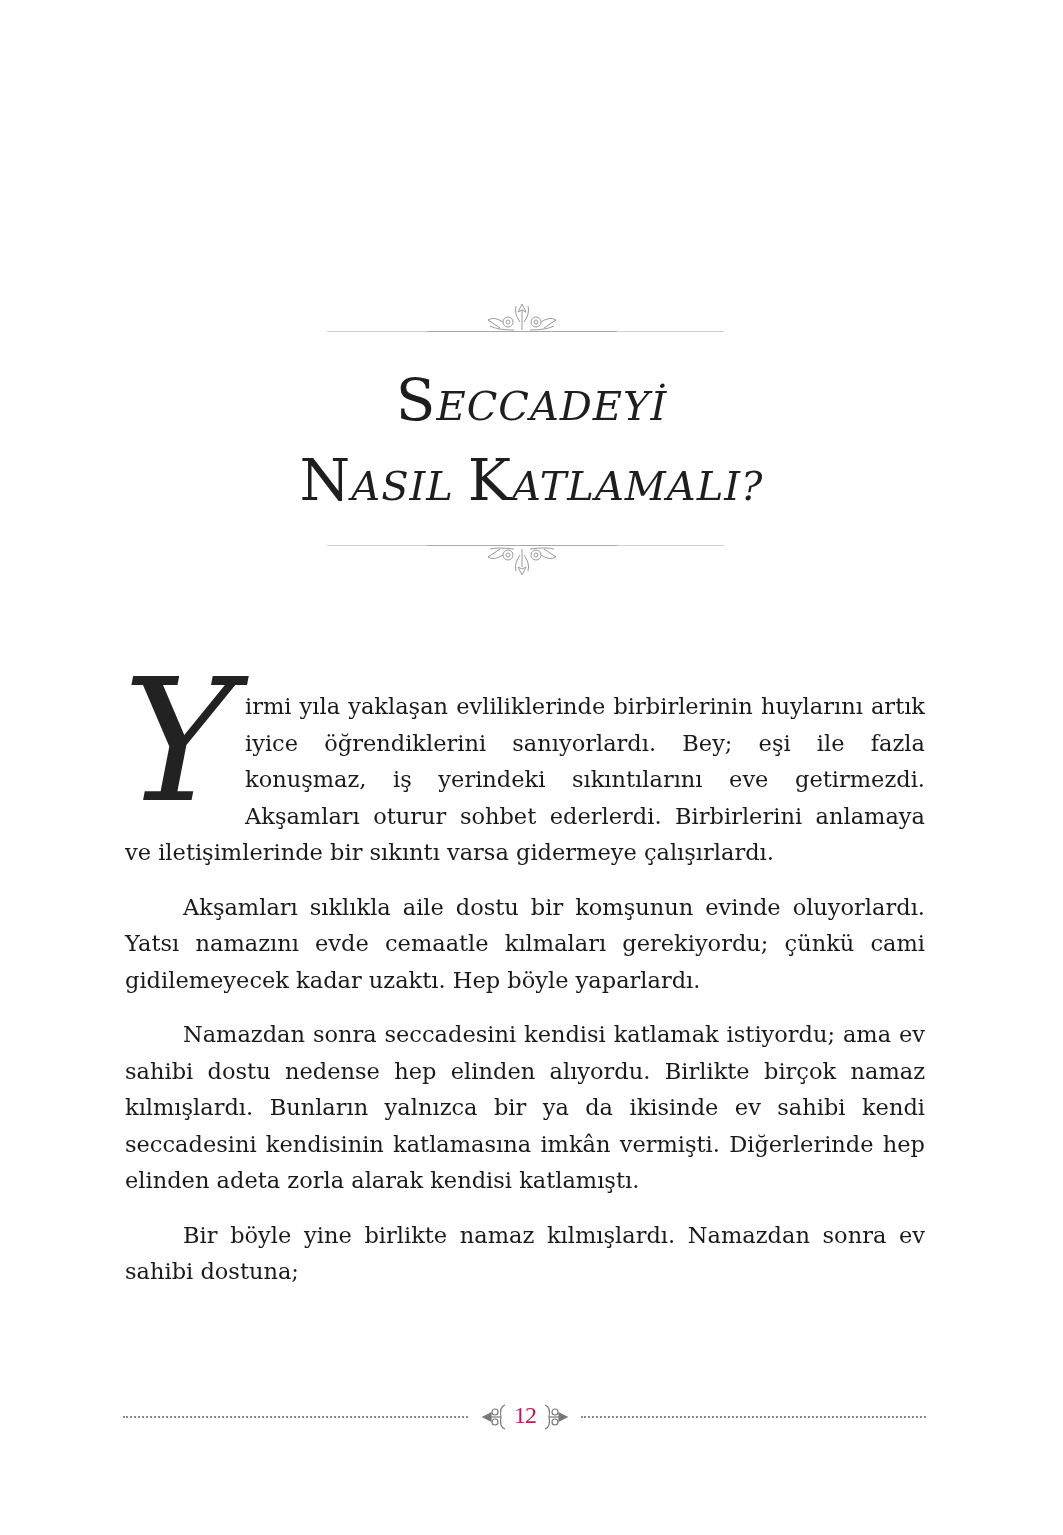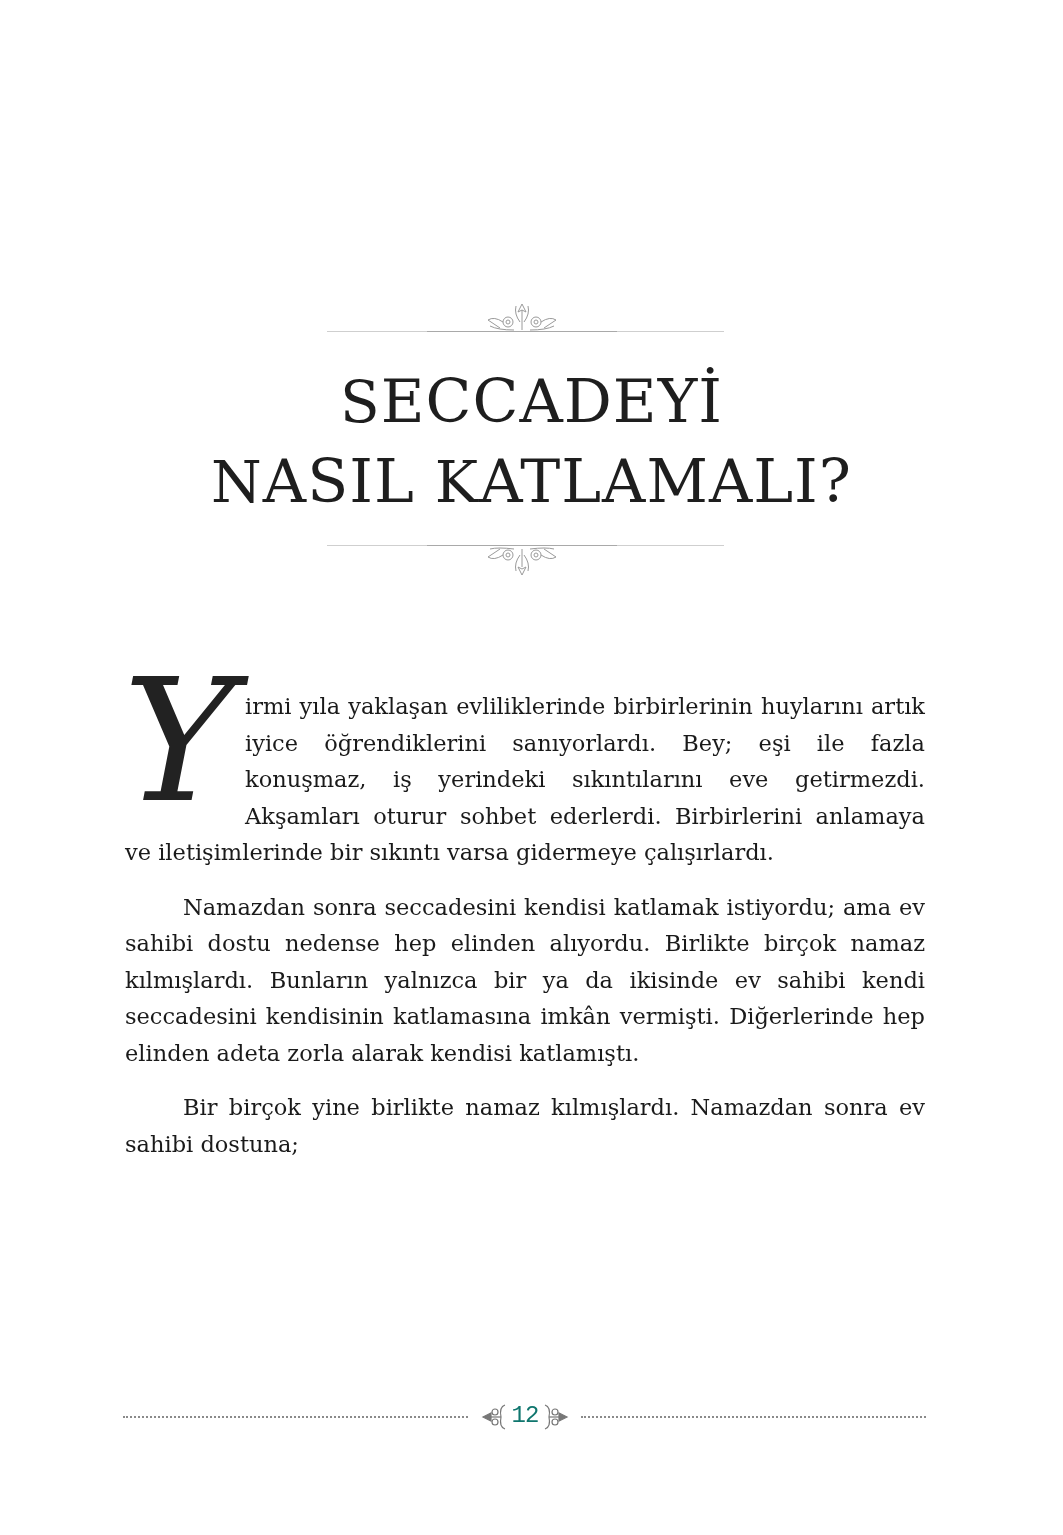--- a/index.html
+++ b/index.html
@@ -9,39 +9,39 @@
   .rule { position: absolute; left: 327px; width: 397px; height: 1px; background: #cfcfcf; }
   .rule .inner { position: absolute; left: 100px; width: 190px; top: 0; height: 1px; background: #a9a9a9; }
   .orn { position: absolute; left: 470px; width: 104px; height: 34px; }
   .orn svg { width: 100%; height: 100%; display: block; }
 
   .title { position: absolute; left: 0; width: 1063px; text-align: center;
            font-family: "DejaVu Serif", "Liberation Serif", serif; font-weight: normal;
            color: #1e1e1e; letter-spacing: 1px; }
   .title .line { display: block; position: absolute; left: 0; width: 100%; white-space: nowrap; }
   .title .big { font-size: 58px; }
-  .title .sm { font-size: 60px; }
+  .title .sm { font-size: 40px; font-style: italic; }
 
   .body-text { position: absolute; left: 125px; width: 800px; top: 688px;
                font-family: "DejaVu Serif", "Liberation Serif", serif; font-size: 22.5px;
                line-height: 36.5px; color: #1a1a1a; }
   .body-text p { margin: 0 0 18px 0; text-align: justify; text-align-last: left; text-indent: 58px; }
   .body-text p.first { text-indent: 0; }
   .dropcap { float: left; width: 118px; height: 150px; margin: -10px 6px 0 -4px; position: relative; }
   .dropcap span { position: absolute; left: 2px; top: -22px;
                   font-family: "DejaVu Serif", "Liberation Serif", serif; font-style: italic;
                   font-size: 170px; line-height: 170px; color: #222; }
 
   .footer { position: absolute; left: 123px; width: 803px; top: 1400px; height: 34px; }
   .dots { position: absolute; top: 16px; height: 0; border-top: 2px dotted #8a8a8a; }
   .dots.left { left: 0; width: 345px; }
   .dots.right { right: 0; width: 345px; }
   .pn { position: absolute; left: 356px; width: 92px; top: 0; height: 34px; text-align: center; }
-  .pn .num { position: absolute; left: 0; width: 100%; top: 2px; font-family: Liberation Mono, monospace;
-             font-size: 24px; color: #0f766e; letter-spacing: -1px; }
+  .pn .num { position: absolute; left: 0; width: 100%; top: 2px; font-family: Liberation Serif, serif;
+             font-size: 24px; color: #be185d; letter-spacing: -1px; }
   .pn svg { position: absolute; top: 3px; width: 30px; height: 28px; }
   .pn svg.l { left: 0; }
   .pn svg.r { right: 0; }
 </style>
 </head>
 <body>
 
 <div class="page">
 
   <div class="orn" style="top:300px;">
@@ -86,22 +86,23 @@
       <path d="M46 26 Q44 18 50 10"></path>
         <path d="M58 26 Q60 18 54 10"></path>
       <path d="M52 30 L48 22 L52 24 L56 22 Z"></path>
     </svg>
   </div>
 
   <div class="body-text">
     <p class="first"><span class="dropcap">
           <span>Y</span>
         </span><span>irmi yıla yaklaşan evliliklerinde birbirlerinin huylarını artık iyice öğrendiklerini sanıyorlardı. Bey; eşi ile fazla konuşmaz, iş yerindeki sıkıntılarını eve getirmezdi. Akşamları oturur sohbet ederlerdi. Birbirlerini anlamaya ve iletişimlerinde bir sıkıntı varsa gidermeye çalışırlardı.</span></p>
+    <p>Akşamları sıklıkla aile dostu bir komşunun evinde oluyorlardı. Yatsı namazını evde cemaatle kılmaları gerekiyordu; çünkü cami gidilemeyecek kadar uzaktı. Hep böyle yaparlardı.</p>
     <p>Namazdan sonra seccadesini kendisi katlamak istiyordu; ama ev sahibi dostu nedense hep elinden alıyordu. Birlikte birçok namaz kılmışlardı. Bunların yalnızca bir ya da ikisinde ev sahibi kendi seccadesini kendisinin katlamasına imkân vermişti. Diğerlerinde hep elinden adeta zorla alarak kendisi katlamıştı.</p>
-    <p>Bir birçok yine birlikte namaz kılmışlardı. Namazdan sonra ev sahibi dostuna;</p>
+    <p>Bir böyle yine birlikte namaz kılmışlardı. Namazdan sonra ev sahibi dostuna;</p>
   </div>
 
   <div class="footer">
     <div class="dots left"></div>
     <div class="pn">
       <svg class="l" viewBox="0 0 30 28" fill="none" stroke="#777" stroke-width="1.2">
         <path d="M26 2 Q20 4 22 14 Q20 24 26 26"></path>
         <path d="M4 14 L12 10 L12 18 Z" fill="#777"></path>
         <circle cx="16" cy="9" r="3"></circle>
           <circle cx="16" cy="19" r="3"></circle>

